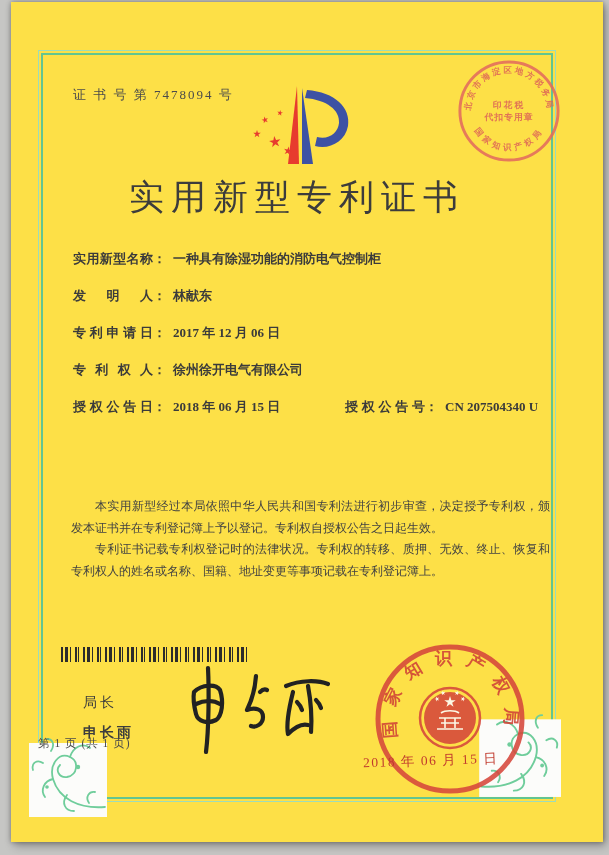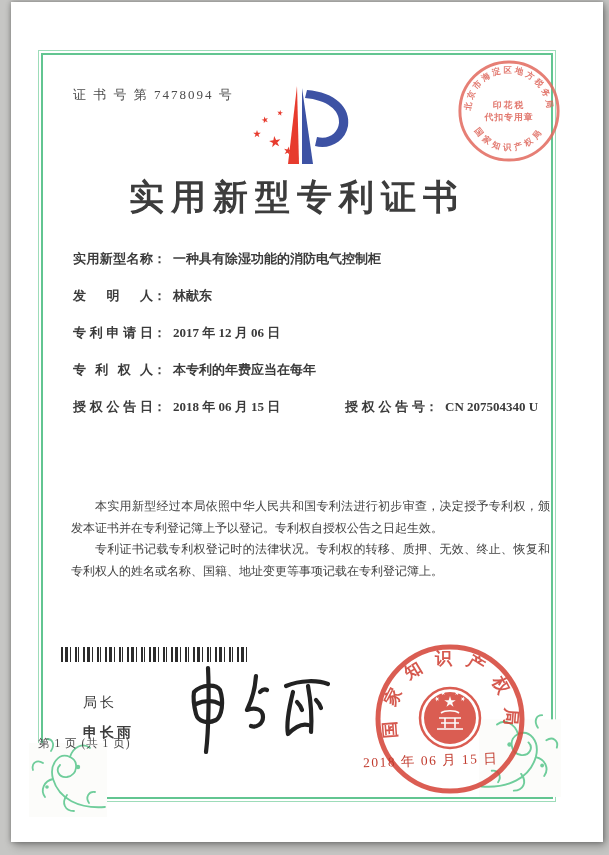--- a/index.html
+++ b/index.html
@@ -3,21 +3,21 @@
 <meta charset="utf-8">
 <style>
   html,body{margin:0;padding:0;}
   body{
     width:609px;height:855px;background:#c6c6c4;
     font-family:"Liberation Serif","DejaVu Serif",serif;
     position:relative;overflow:hidden;
   }
   .page{
     position:absolute;left:11px;top:2px;width:592px;height:840px;
-    background:#ffffff;
+    background:#fde047;
     box-shadow:0 0 5px rgba(0,0,0,.35), 3px 4px 9px rgba(0,0,0,.28);
   }
   
   .frame{
     position:absolute;left:27px;top:48px;width:518px;height:752px;
     border:1px solid #9ddcb9;box-sizing:border-box;
   }
   .frame-inner{
     position:absolute;left:2px;top:2px;right:2px;bottom:2px;
     border:2px solid #62c591;
@@ -25,21 +25,21 @@
   .ornament{position:absolute;overflow:visible;}
   .orn-bl{left:-10px;top:686px;width:82px;height:80px;}
   .orn-br{left:436px;top:660px;width:86px;height:88px;transform:scaleX(-1);}
   .certno{
     position:absolute;left:62px;top:84px;font-size:13px;color:#4b4b4b;
     letter-spacing:2px;
   }
   .logo{position:absolute;left:224px;top:78px;width:130px;height:100px;}
   .title{
     position:absolute;left:27px;top:172px;width:518px;margin:0;
-    text-align:center;font-size:35px;font-weight:bold;color:#3c3c3c;
+    text-align:center;font-size:35px;font-weight:normal;color:#3c3c3c;
     letter-spacing:7px;
   }
   .fields{
     position:absolute;left:62px;top:248px;width:478px;
     display:flex;flex-direction:column;gap:20px;
     font-size:13px;color:#3b3b3b;font-weight:bold;
   }
   .frow{line-height:17px;white-space:nowrap;}
   .flabel{
     display:inline-block;width:80px;vertical-align:top;
@@ -137,21 +137,21 @@
     <div class="frow">
       <span class="flabel">实用新型名称</span><span class="fcolon">：</span><span class="fvalue">一种具有除湿功能的消防电气控制柜</span>
     </div>
     <div class="frow">
       <span class="flabel">发明人</span><span class="fcolon">：</span><span class="fvalue">林献东</span>
     </div>
     <div class="frow">
       <span class="flabel">专利申请日</span><span class="fcolon">：</span><span class="fvalue">2017 年 12 月 06 日</span>
     </div>
     <div class="frow">
-      <span class="flabel">专利权人</span><span class="fcolon">：</span><span class="fvalue">本专利的年费应当在每年</span>
+      <span class="flabel">专利权人</span><span class="fcolon">：</span><span class="fvalue">徐州徐开电气有限公司</span>
     </div>
     <div class="frow dual">
       <span>
         <span class="flabel">授权公告日</span><span class="fcolon">：</span><span class="fvalue">2018 年 06 月 15 日</span>
       </span>
       <span class="g2">
         <span class="flabel">授权公告号</span><span class="fcolon">：</span><span class="fvalue">CN 207504340 U</span>
       </span>
     </div>
   </div>

